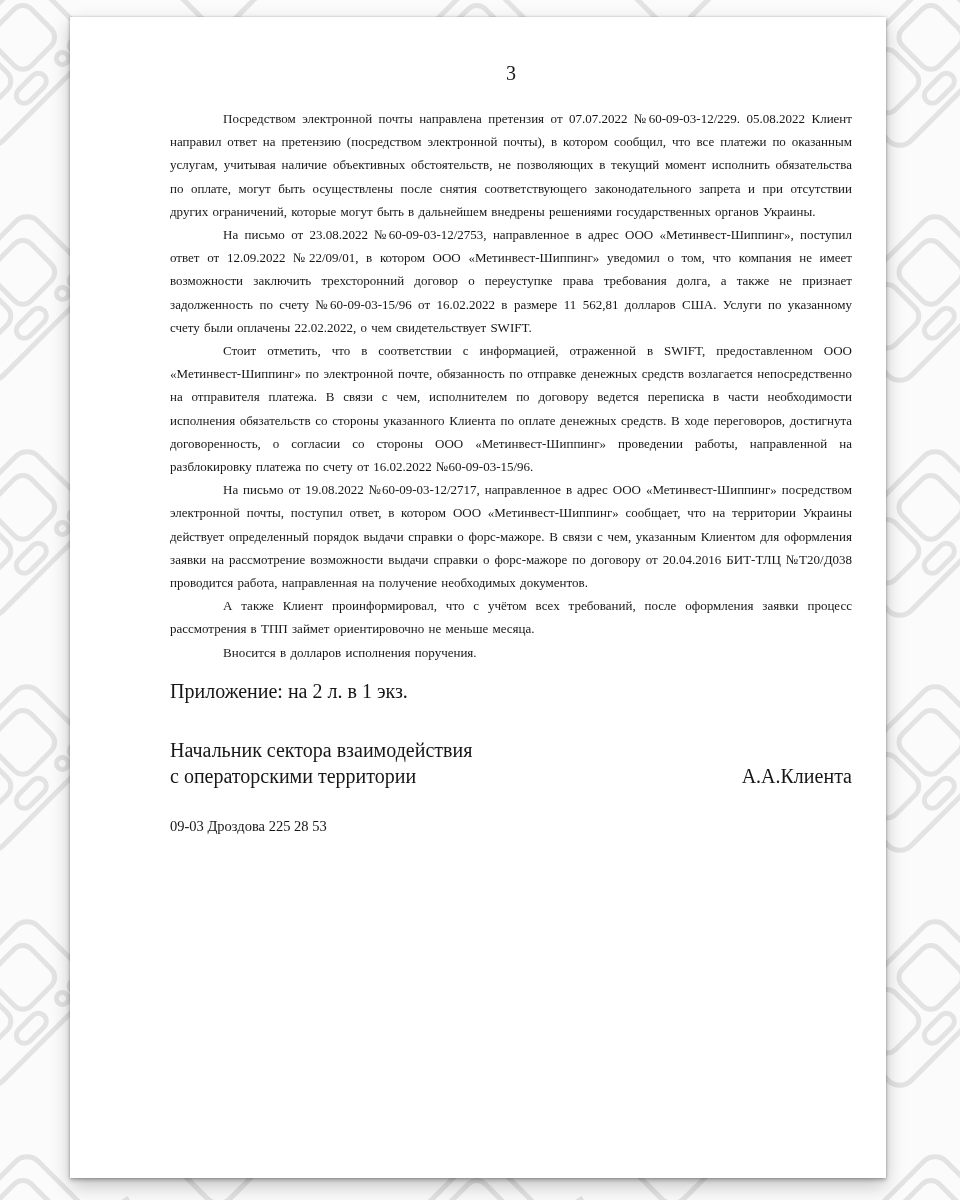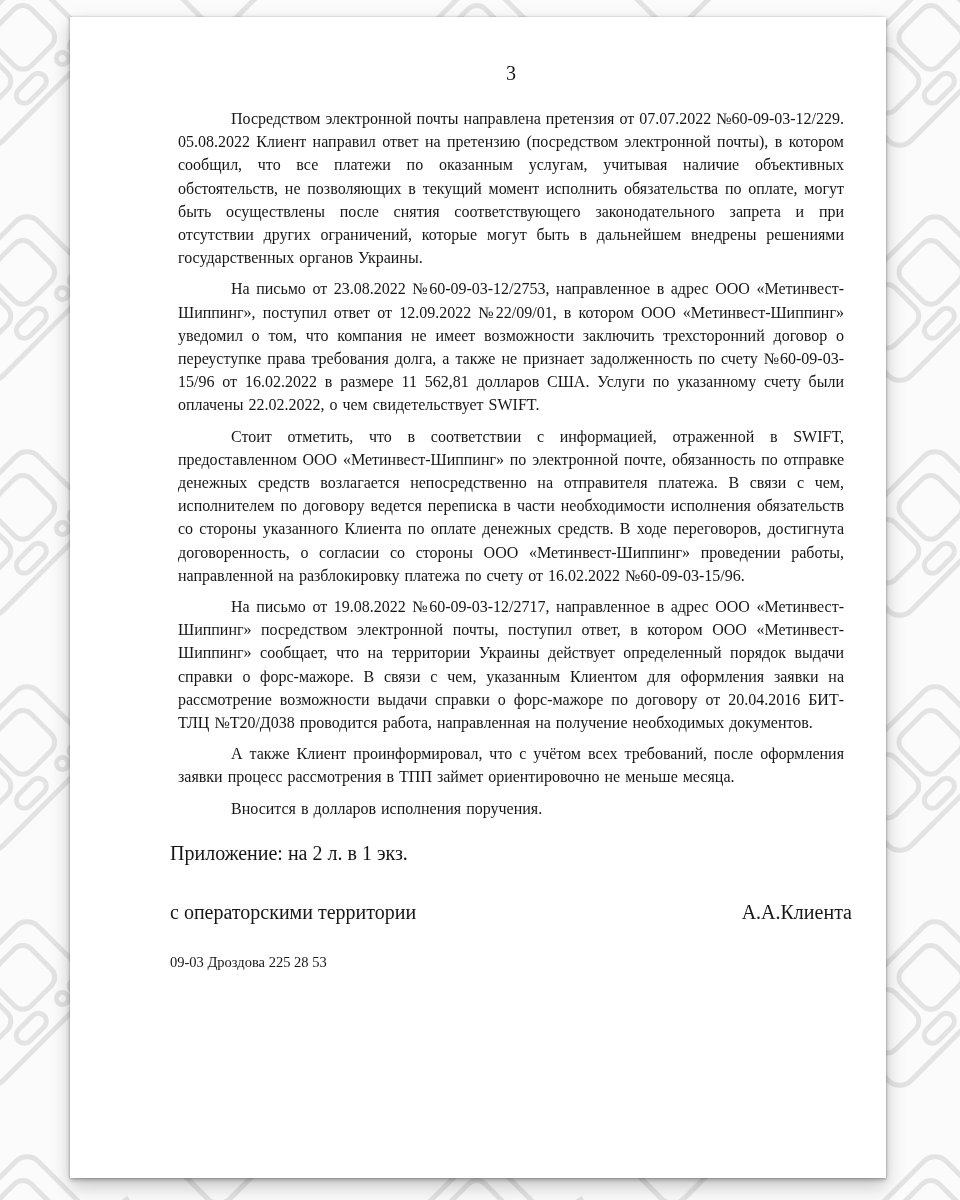--- a/index.html
+++ b/index.html
@@ -14,26 +14,26 @@
     background:#ffffff;
     box-shadow:0 2px 4px rgba(0,0,0,.28), 0 8px 18px rgba(0,0,0,.22), 0 0 2px rgba(0,0,0,.18);
     box-sizing:border-box;
     padding:45px 34px 0 100px;
     color:#161616;
   }
   .page-number{
     text-align:center;font-size:20px;line-height:23px;margin-bottom:22px;
   }
   .para{
-    margin:8px;font-size:16px;line-height:23.2px;
+    margin:0;font-size:13px;line-height:23.2px;
     text-align:justify;text-indent:53px;
     word-spacing:1px;
   }
   .attachment{
-    margin:22px 0 0 0;font-size:20px;line-height:23px;
+    margin:16px 0 0 0;font-size:20px;line-height:23px;
   }
   .signature{
     display:flex;justify-content:space-between;align-items:flex-end;
     margin-top:34px;font-size:20px;line-height:26px;
   }
   .footer-note{
     margin-top:28px;font-size:14.5px;line-height:18px;
   }
 </style>
 </head>
@@ -77,20 +77,21 @@
       <p class="para">Стоит отметить, что в соответствии с информацией, отраженной в SWIFT, предоставленном ООО «Метинвест-Шиппинг» по электронной почте, обязанность по отправке денежных средств возлагается непосредственно на отправителя платежа. В связи с чем, исполнителем по договору ведется переписка в части необходимости исполнения обязательств со стороны указанного Клиента по оплате денежных средств. В ходе переговоров, достигнута договоренность, о согласии со стороны ООО «Метинвест-Шиппинг» проведении работы, направленной на разблокировку платежа по счету от 16.02.2022 №60-09-03-15/96.</p>
       <p class="para">На письмо от 19.08.2022 №60-09-03-12/2717, направленное в адрес ООО «Метинвест-Шиппинг» посредством электронной почты, поступил ответ, в котором ООО «Метинвест-Шиппинг» сообщает, что на территории Украины действует определенный порядок выдачи справки о форс-мажоре. В связи с чем, указанным Клиентом для оформления заявки на рассмотрение возможности выдачи справки о форс-мажоре по договору от 20.04.2016 БИТ-ТЛЦ №Т20/Д038 проводится работа, направленная на получение необходимых документов.</p>
       <p class="para">А также Клиент проинформировал, что с учётом всех требований, после оформления заявки процесс рассмотрения в ТПП займет ориентировочно не меньше месяца.</p>
       <p class="para">Вносится в долларов исполнения поручения.</p>
     </div>
 
     <p class="attachment">Приложение: на 2 л. в 1 экз.</p>
 
     <div class="signature">
       <div>
+        <div>Начальник сектора взаимодействия</div>
         <div>с операторскими территории</div>
       </div>
       <div>А.А.Клиента</div>
     </div>
 
     <div class="footer-note">09-03 Дроздова 225 28 53</div>
 
   </div>
 </div>
 

